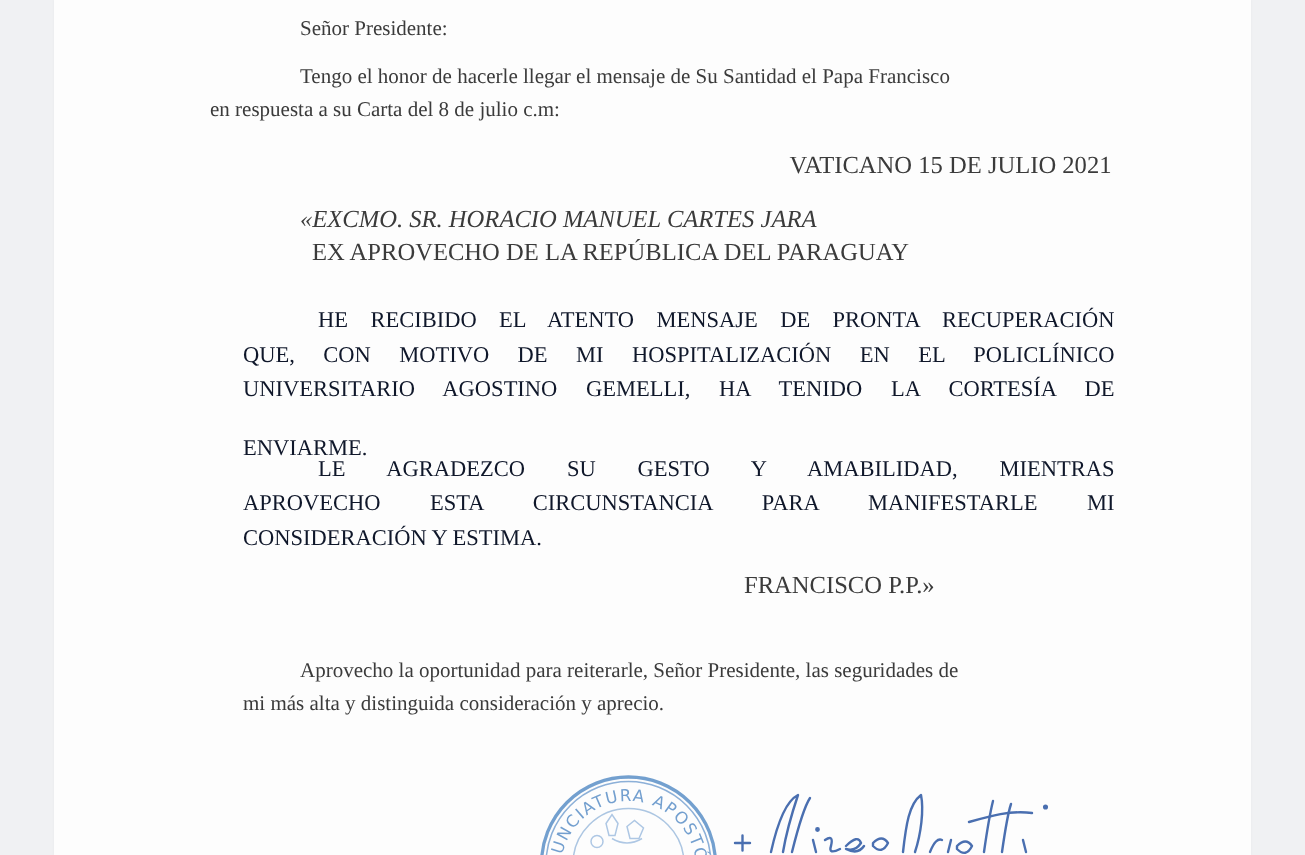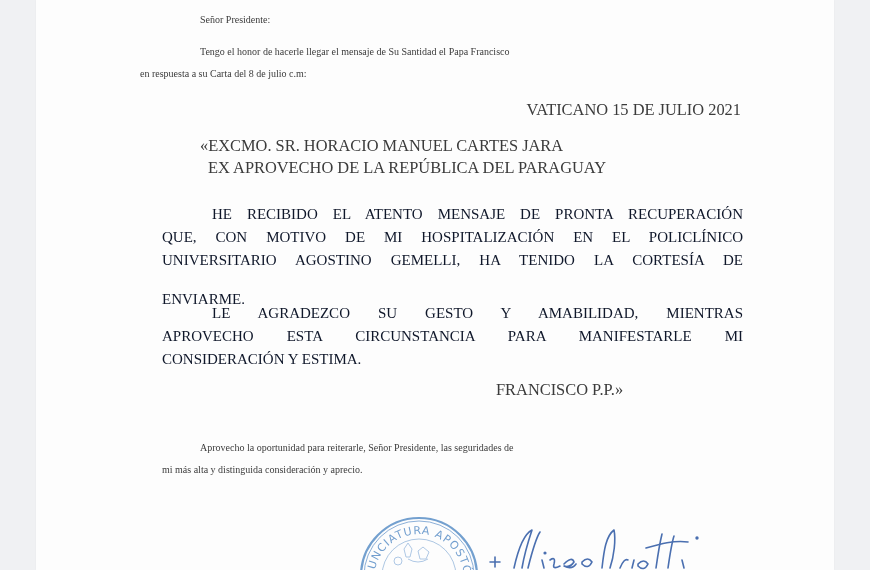--- a/index.html
+++ b/index.html
@@ -10,21 +10,21 @@
     font-family:"Liberation Serif","DejaVu Serif",serif;
     color:#3a3a3a;
   }
   .page {
     position:absolute; left:36px; top:0; width:798px; height:570px;
     background:#fdfdfd;
     box-shadow:0 0 2px rgba(0,0,0,0.04);
   }
   .line {
     position:absolute; white-space:nowrap;
-    font-size:10px; line-height:20px; color:#3b3b3b;
+    font-size:14px; line-height:20px; color:#3b3b3b;
   }
   .caps { font-size:16.4px; letter-spacing:0; }
   .just {
     position:absolute; left:162px; width:581px;
     font-size:15px; line-height:22px; color:#0f172a;
     text-align:justify; text-align-last:justify;
   }
   .just.last { text-align-last:left; }
   .seal {
     position:absolute; left:358px; top:515px; width:122px; height:122px;
@@ -38,21 +38,21 @@
 
 <div class="page"></div>
 
 <div class="line" style="left:200px; top:10px;">Señor Presidente:</div>
 
 <div class="line" style="left:200px; top:42px;text-align:center;">Tengo el honor de hacerle llegar el mensaje de Su Santidad el Papa Francisco</div>
 <div class="line" style="left:140px; top:64px;">en respuesta a su Carta del 8 de julio c.m:</div>
 
 <div class="line caps" style="right:129px; top:100px;margin-left:38px;">VATICANO 15 DE JULIO 2021</div>
 
-<div class="line caps" style="left:200px; top:136px;">«EXCMO. SR. HORACIO MANUEL CARTES JARA</div>
+<div class="line caps" style="left:200px; top:136px;font-style:italic;">«EXCMO. SR. HORACIO MANUEL CARTES JARA</div>
 <div class="line caps" style="left:208px; top:158px;">EX APROVECHO DE LA REPÚBLICA DEL PARAGUAY</div>
 
 <div class="just" style="top:203px; left:212px; width:531px;">HE RECIBIDO EL ATENTO MENSAJE DE PRONTA RECUPERACIÓN</div>
 <div class="just" style="top:226px;">QUE, CON MOTIVO DE MI HOSPITALIZACIÓN EN EL POLICLÍNICO</div>
 <div class="just" style="top:249px;">UNIVERSITARIO AGOSTINO GEMELLI, HA TENIDO LA CORTESÍA DE</div>
 <div class="just last" style="top:288px;">ENVIARME.</div>
 
 <div class="just" style="top:302px; left:212px; width:531px;">LE AGRADEZCO SU GESTO Y AMABILIDAD, MIENTRAS</div>
 <div class="just" style="top:325px;">APROVECHO ESTA CIRCUNSTANCIA PARA MANIFESTARLE MI</div>
 <div class="just last" style="top:348px;">CONSIDERACIÓN Y ESTIMA.</div>

